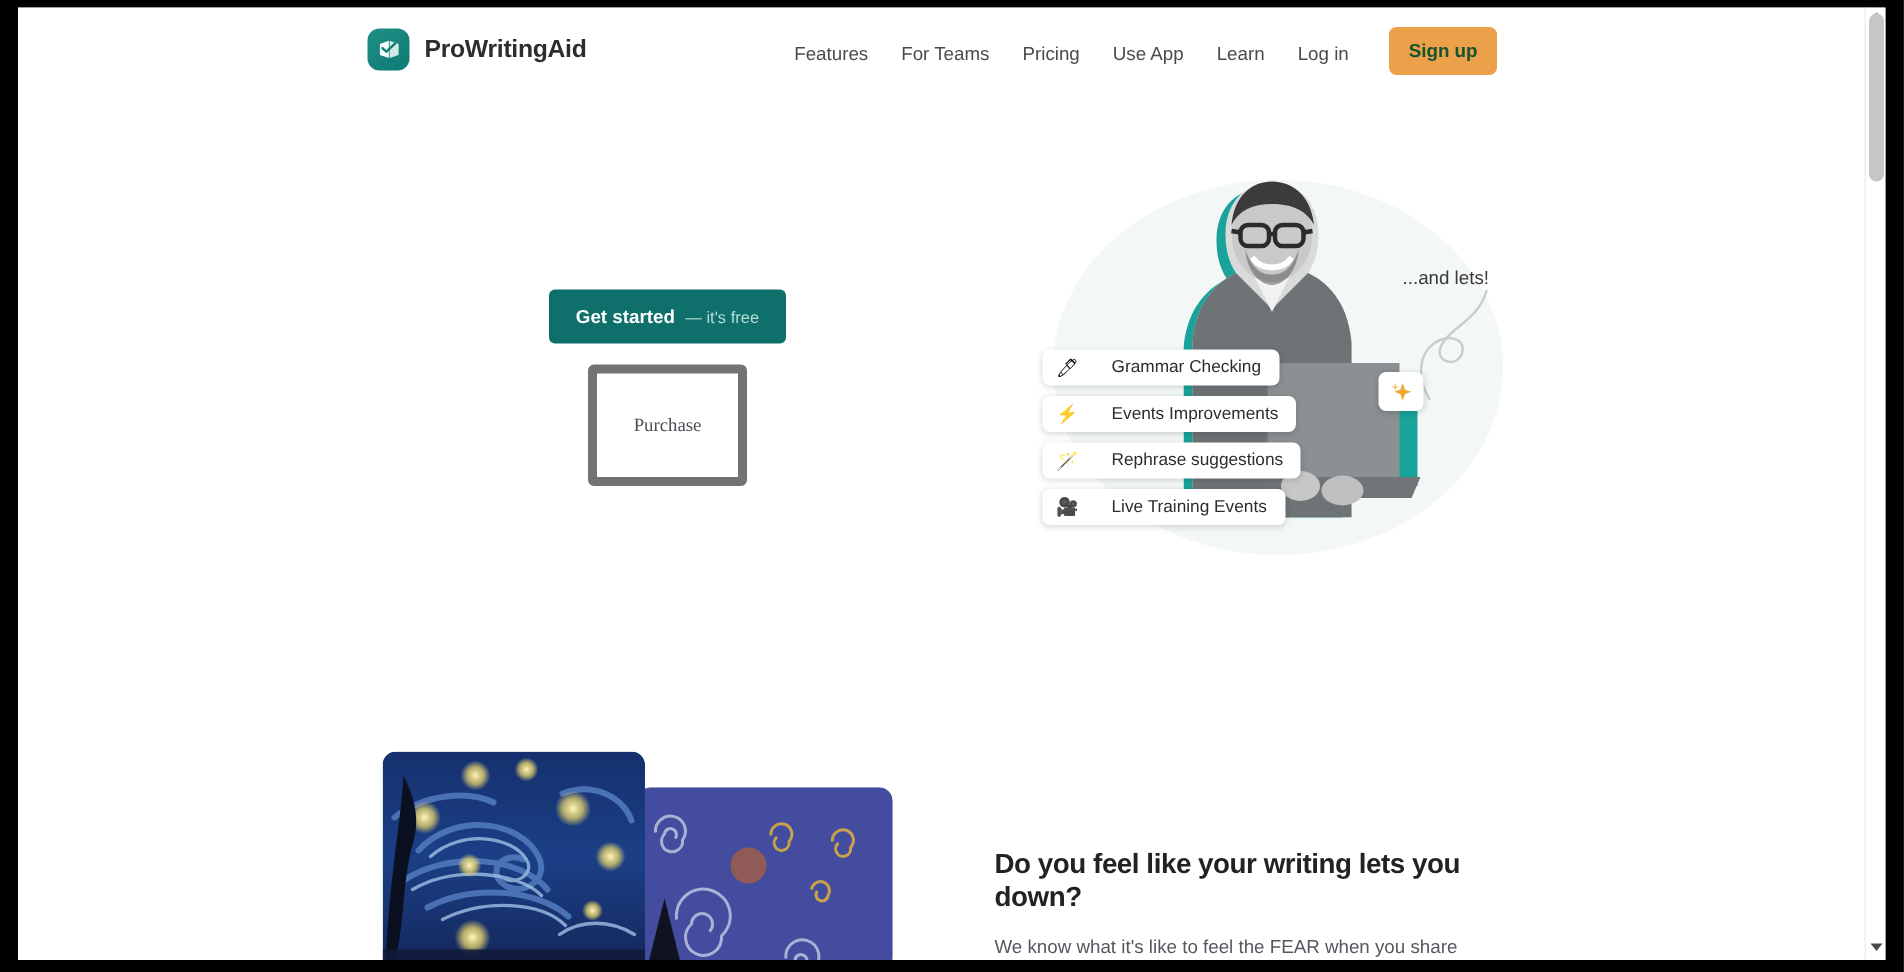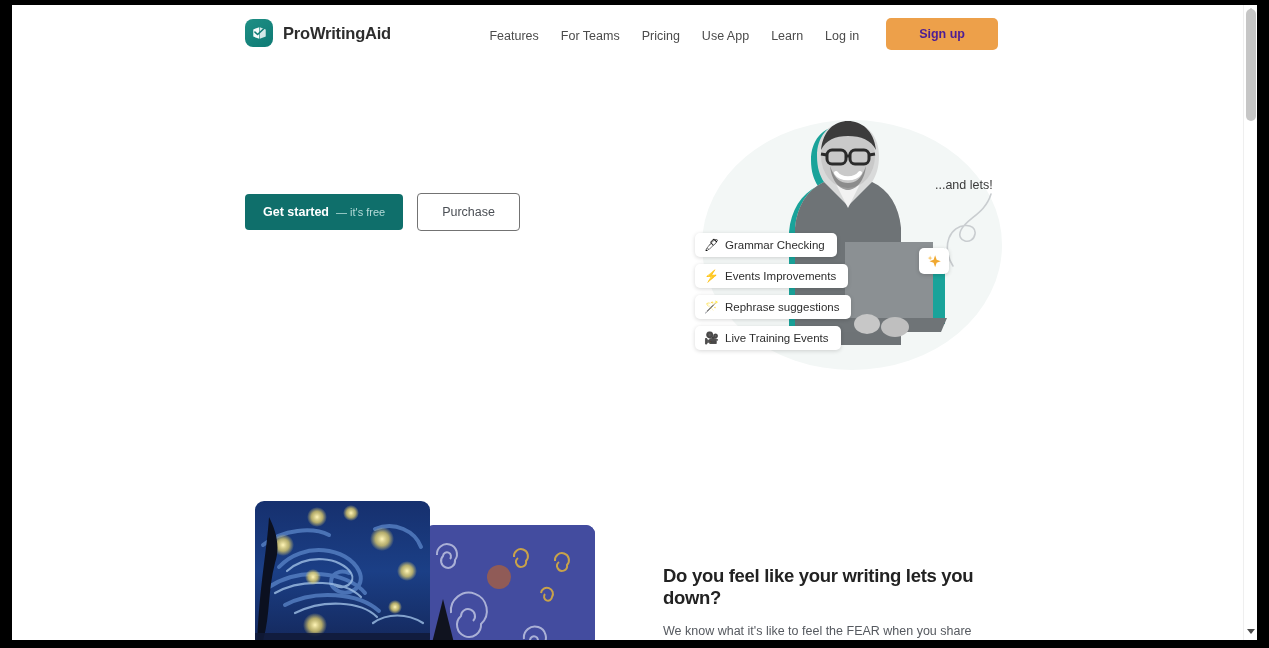--- a/index.html
+++ b/index.html
@@ -55,47 +55,47 @@
   }
   #nav {
     position:absolute; right:245px; top:13px;
     display:flex; align-items:flex-end; gap:0px;
   }
   .nav-link {
     font-size:12.5px; color:#4b4b4b; padding:7px 11px; cursor:pointer;
     white-space:nowrap;
   }
   #signup-btn {
-    margin-left:16px; background:#eda04a; color:#4c1d95;
+    margin-left:16px; background:#eda04a; color:#14532d;
     font-size:12.5px; font-weight:bold; border:none; border-radius:5px;
-    padding:9px 33px; cursor:pointer; font-family:"Liberation Sans", sans-serif;
+    padding:9px 13px; cursor:pointer; font-family:"Liberation Sans", sans-serif;
   }
 
   
   #hero-copy { position:absolute; left:233px; top:100px; width:400px; }
   #hero-title {
     font-size:45px; line-height:56px; font-weight:bold; color:#222222;
     letter-spacing:-0.8px;
   }
   #hero-sub {
     margin-top:22px; font-size:14.5px; line-height:23px; color:#5c6066;
     max-width:325px;
   }
-  #hero-ctas { margin-top:32px; display:flex; align-items:center; gap:14px; }
+  #hero-ctas { margin-top:32px; display:flex; align-items:center; gap:14px;flex-direction:column; }
   #get-started-btn {
     background:#0f6f6b; border:none; border-radius:4px; color:#ffffff;
     padding:11px 18px; cursor:pointer; font-family:"Liberation Sans", sans-serif;
     display:flex; align-items:baseline; gap:7px;
   }
   #gs-main { font-size:12.5px; font-weight:bold; }
   #gs-sub  { font-size:11px; color:#b6dcd9; }
   #purchase-btn {
-    background:#ffffff; border:1px solid #737373; border-radius:4px;
-    color:#4b4f55; font-size:12.5px; padding:11px 24px; cursor:pointer;
-    font-family:Liberation Sans, sans-serif;
+    background:#ffffff; border:6px solid #737373; border-radius:4px;
+    color:#4b4f55; font-size:12.5px; padding:27px 24px; cursor:pointer;
+    font-family:Liberation Serif, serif;
   }
   #no-card { margin-top:36px; font-size:11.5px; color:#6b6f75; }
 
   
   #hero-art { position:absolute; left:655px; top:95px; width:360px; height:290px; }
   #art-blob {
     position:absolute; left:35px; top:20px; width:300px; height:250px;
     border-radius:50%; background:#f3f7f6;
   }
   #person {
@@ -118,21 +118,21 @@
   #feature-list {
     position:absolute; left:28px; top:133px;
     display:flex; flex-direction:column; gap:7px;
   }
   .feature-pill {
     background:#ffffff; border-radius:5px; box-shadow:0 1px 4px rgba(0,0,0,0.16);
     padding:5px 12px 5px 9px; display:flex; align-items:center; gap:7px;
     width:max-content;
   }
   .feature-icon { font-size:12px; width:14px; text-align:center; }
-  .feature-label { font-size:11.5px; color:#2d2d2d; white-space:nowrap; }
+  .feature-label { font-size:11.5px; color:#2d2d2d; white-space:nowrap;margin-left:16px; }
 
   
   #starry-wrap { position:absolute; left:233px; top:492px; width:360px; height:150px; }
   #starry-card {
     position:absolute; left:10px; top:4px; width:175px; height:146px;
     border-radius:9px; overflow:hidden;
   }
   #doodle-card {
     position:absolute; left:180px; top:28px; width:170px; height:122px;
     border-radius:9px; background:#404a9e; overflow:hidden;

